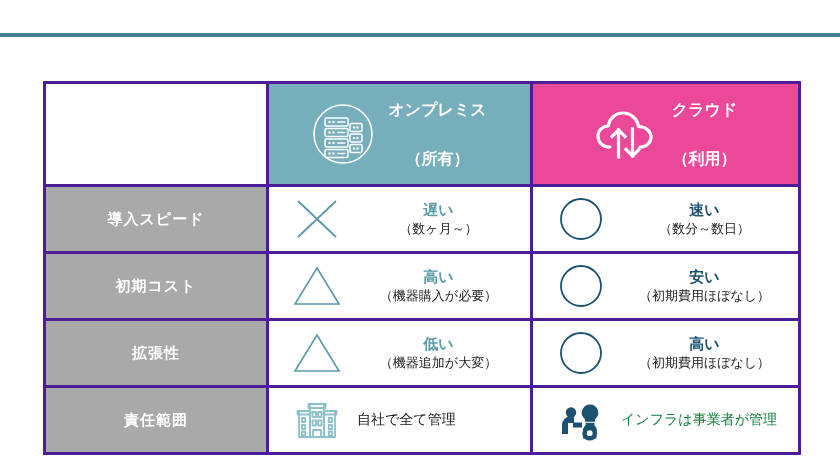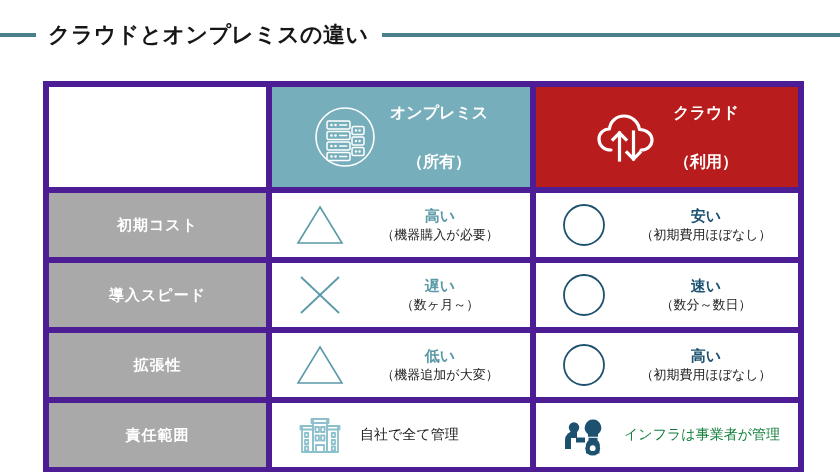--- a/index.html
+++ b/index.html
@@ -51,40 +51,40 @@
   
   .cmp-table {
     position: absolute;
     left: 43px;
     top: 81px;
     width: 755px;
     border-collapse: collapse;
     table-layout: fixed;
   }
   .cmp-table td, .cmp-table th {
-    border: 6px solid #4c1d95;
+    border: 3px solid #4c1d95;
     padding: 0;
     margin: 0;
     vertical-align: middle;
   }
   col.c-label { width: 223px; }
   col.c-onprem { width: 264px; }
   col.c-cloud  { width: 268px; }
 
   
   .hdr-empty {
     background: #ffffff;
     height: 100px;
   }
   .hdr-onprem {
     background: #77aebb;
     height: 100px;
   }
   .hdr-cloud {
-    background: #b91c1c;
+    background: #ec4899;
     height: 100px;
   }
   .hdr-inner {
     display: flex;
     align-items: center;
     justify-content: center;
     gap: 14px;
     height: 100px;
     padding: 0 6px;
     box-sizing: border-box;
@@ -155,21 +155,20 @@
     font-size: 14px;
     color: #1a1a1a;
   }
   .plain-text.navytxt { color: #15803d; }
 </style>
 </head>
 <body>
 
 <div class="title-band">
   <div class="title-rule-left"></div>
-  <div class="title-text">クラウドとオンプレミスの違い</div>
   <div class="title-rule-right"></div>
 </div>
 
 <table class="cmp-table">
   <colgroup>
     <col class="c-label">
       <col class="c-onprem">
       <col class="c-cloud">
   </colgroup>
   <thead>
@@ -237,50 +236,20 @@
             <span class="sub">（利用）</span>
           </span>
         </div>
       </th>
     </tr>
   </thead>
 
   <tbody>
 
     <tr>
-      <td class="row-label">初期コスト</td>
-      <td class="cell">
-        <div class="cell-inner">
-          <span class="mark">
-            <svg width="50" height="44" viewBox="0 0 50 44">
-                <polygon points="25,4 47,40 3,40" fill="none" stroke="#5a9aa8" stroke-width="1.6"></polygon>
-              </svg>
-          </span>
-          <span class="cell-text">
-            <span class="verdict teal">高い</span>
-            <span class="detail">（機器購入が必要）</span>
-          </span>
-        </div>
-      </td>
-      <td class="cell">
-        <div class="cell-inner">
-          <span class="mark">
-            <svg width="46" height="46" viewBox="0 0 46 46">
-                <circle cx="23" cy="23" r="20" fill="none" stroke="#1c5170" stroke-width="1.8"></circle>
-              </svg>
-          </span>
-          <span class="cell-text">
-            <span class="verdict navy">安い</span>
-            <span class="detail">（初期費用ほぼなし）</span>
-          </span>
-        </div>
-      </td>
-    </tr>
-
-    <tr>
       <td class="row-label">導入スピード</td>
       <td class="cell">
         <div class="cell-inner">
           <span class="mark">
             <svg width="48" height="44" viewBox="0 0 48 44">
               <line x1="5" y1="4" x2="43" y2="40" stroke="#5a9aa8" stroke-width="1.8"></line>
               <line x1="43" y1="4" x2="5" y2="40" stroke="#5a9aa8" stroke-width="1.8"></line>
             </svg>
           </span>
           <span class="cell-text">
@@ -292,20 +261,50 @@
       <td class="cell">
         <div class="cell-inner">
           <span class="mark">
             <svg width="46" height="46" viewBox="0 0 46 46">
                 <circle cx="23" cy="23" r="20" fill="none" stroke="#1c5170" stroke-width="1.8"></circle>
               </svg>
           </span>
           <span class="cell-text">
             <span class="verdict navy">速い</span>
             <span class="detail">（数分～数日）</span>
+          </span>
+        </div>
+      </td>
+    </tr>
+
+    <tr>
+      <td class="row-label">初期コスト</td>
+      <td class="cell">
+        <div class="cell-inner">
+          <span class="mark">
+            <svg width="50" height="44" viewBox="0 0 50 44">
+                <polygon points="25,4 47,40 3,40" fill="none" stroke="#5a9aa8" stroke-width="1.6"></polygon>
+              </svg>
+          </span>
+          <span class="cell-text">
+            <span class="verdict teal">高い</span>
+            <span class="detail">（機器購入が必要）</span>
+          </span>
+        </div>
+      </td>
+      <td class="cell">
+        <div class="cell-inner">
+          <span class="mark">
+            <svg width="46" height="46" viewBox="0 0 46 46">
+                <circle cx="23" cy="23" r="20" fill="none" stroke="#1c5170" stroke-width="1.8"></circle>
+              </svg>
+          </span>
+          <span class="cell-text">
+            <span class="verdict navy">安い</span>
+            <span class="detail">（初期費用ほぼなし）</span>
           </span>
         </div>
       </td>
     </tr>
 
     <tr>
       <td class="row-label">拡張性</td>
       <td class="cell">
         <div class="cell-inner">
           <span class="mark">

